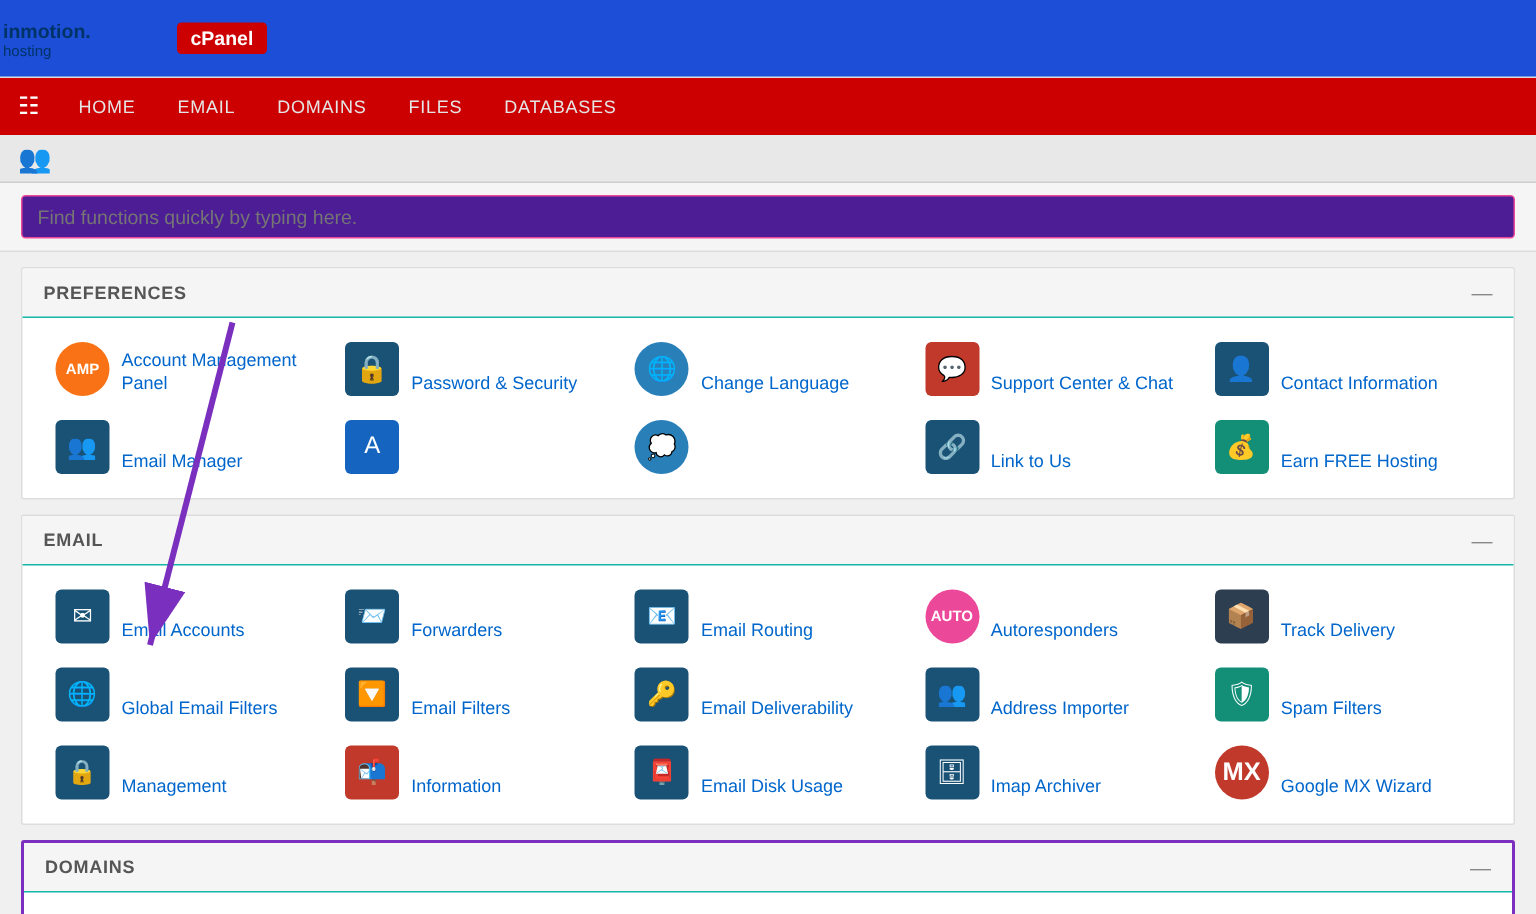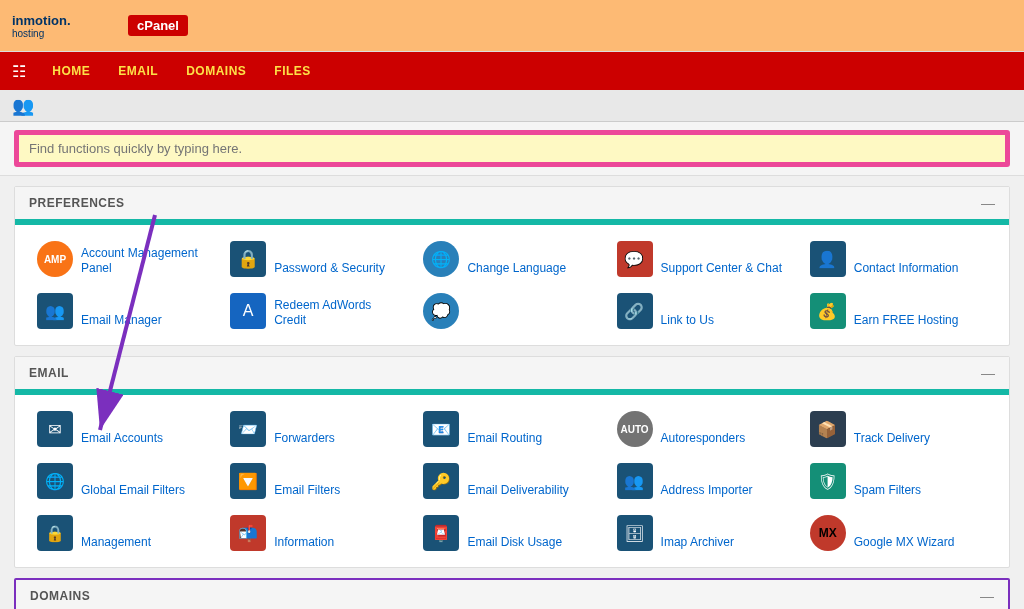--- a/index.html
+++ b/index.html
@@ -1,40 +1,40 @@
 <!DOCTYPE html>
 <html><head>
   <meta charset="utf-8">
   <style>
     * { box-sizing: border-box; margin: 0; padding: 0; }
     body { font-family: Arial, sans-serif; font-size: 13px; background: #f0f0f0; }
 
     
-    .header { background: #fdba74; display: flex; align-items: center; padding: 6px 10px; border-bottom: 1px solid #ddd; height: 52px; }
+    .header { background: #1d4ed8; display: flex; align-items: center; padding: 6px 0; border-bottom: 1px solid #ddd; height: 52px; }
     .logo-area { display: flex; align-items: center; gap: 8px; }
 
     
     .nav { background: #cc0000; display: flex; align-items: center; height: 38px; }
     .nav-grid-icon { color: white; padding: 0 12px; font-size: 16px; cursor: pointer; }
-    .nav-item { color: #fde047; padding: 0 14px; font-size: 12px; font-weight: bold; text-decoration: none; cursor: pointer; letter-spacing: 0.5px; height: 100%; display: flex; align-items: center; }
+    .nav-item { color: #e5e5e5; padding: 0 14px; font-size: 12px; font-weight: normal; text-decoration: none; cursor: pointer; letter-spacing: 0.5px; height: 100%; display: flex; align-items: center; }
 
     
     .user-bar { background: #e8e8e8; border-bottom: 1px solid #ccc; padding: 4px 12px; display: flex; align-items: center; gap: 8px; height: 32px; }
     .user-icon { font-size: 18px; color: #555; }
 
     
     .search-area { background: #f5f5f5; padding: 8px 14px; border-bottom: 1px solid #ddd; }
-    .search-input { width: 100%; padding: 6px 10px; border: 5px solid #ec4899; border-radius: 3px; font-size: 13px; color: #888; background: #fef9c3; }
+    .search-input { width: 100%; padding: 6px 10px; border: 1px solid #ec4899; border-radius: 3px; font-size: 13px; color: #888; background: #4c1d95; }
 
     
     .content { padding: 0 14px 14px 14px; }
 
     
     .section { background: #fff; border: 1px solid #ddd; margin-top: 10px; border-radius: 2px; }
-    .section-header { background: #f5f5f5; border-bottom: 6px solid #14b8a6; padding: 8px 14px; display: flex; align-items: center; justify-content: space-between; }
+    .section-header { background: #f5f5f5; border-bottom: 1px solid #14b8a6; padding: 8px 14px; display: flex; align-items: center; justify-content: space-between; }
     .section-title { font-size: 12px; font-weight: bold; color: #555; letter-spacing: 0.5px; }
     .section-collapse { color: #888; font-size: 14px; cursor: pointer; }
     .section-body { padding: 10px 14px; }
 
     
     .items-grid { display: flex; flex-wrap: wrap; gap: 4px; }
     .item { display: flex; align-items: flex-end; gap: 8px; padding: 6px 8px; min-width: 160px; width: calc(20% - 4px); cursor: pointer; border-radius: 3px; }
     .item-icon { width: 36px; height: 36px; flex-shrink: 0; display: flex; align-items: center; justify-content: center; }
     .item-label { font-size: 12px; color: #0066cc; line-height: 1.3; }
 
@@ -80,20 +80,21 @@
       <div style="background:#cc0000;color:white;font-size:13px;font-weight:bold;padding:3px 9px;border-radius:3px;">cPanel</div>
     </div>
   </div>
 
   <div class="nav">
     <div class="nav-grid-icon">☷</div>
     <div class="nav-item">HOME</div>
     <div class="nav-item">EMAIL</div>
     <div class="nav-item">DOMAINS</div>
     <div class="nav-item">FILES</div>
+    <div class="nav-item">DATABASES</div>
   </div>
 
   <div class="user-bar">
     <span class="user-icon">👥</span>
   </div>
 
   <div class="search-area">
     <input class="search-input" type="text" placeholder="Find functions quickly by typing here." style="">
   </div>
 
@@ -146,21 +147,20 @@
             <div class="item-icon">
               <div class="icon-blue">👥</div>
             </div>
             <span class="item-label">Email Manager</span>
           </div>
 
           <div class="item">
             <div class="item-icon">
               <div class="icon-teal" style="background:#1565C0;">A</div>
             </div>
-            <span class="item-label">Redeem AdWords Credit</span>
           </div>
 
           <div class="item">
             <div class="item-icon">
               <div class="icon-generic">💭</div>
             </div>
           </div>
 
           <div class="item">
             <div class="item-icon">
@@ -204,21 +204,21 @@
 
           <div class="item">
             <div class="item-icon">
               <div class="icon-blue">📧</div>
             </div>
             <span class="item-label">Email Routing</span>
           </div>
 
           <div class="item">
             <div class="item-icon">
-              <div style="background:#737373;color:white;border-radius:50%;width:36px;height:36px;display:flex;align-items:center;justify-content:center;font-size:10px;font-weight:bold;">AUTO</div>
+              <div style="background:#ec4899;color:white;border-radius:50%;width:36px;height:36px;display:flex;align-items:center;justify-content:center;font-size:10px;font-weight:bold;">AUTO</div>
             </div>
             <span class="item-label">Autoresponders</span>
           </div>
 
           <div class="item">
             <div class="item-icon">
               <div class="icon-dark">📦</div>
             </div>
             <span class="item-label">Track Delivery</span>
           </div>
@@ -281,21 +281,21 @@
 
           <div class="item">
             <div class="item-icon">
               <div class="icon-blue">🗄</div>
             </div>
             <span class="item-label">Imap Archiver</span>
           </div>
 
           <div class="item">
             <div class="item-icon">
-              <div style="background:#c0392b;color:#000000;border-radius:50%;width:36px;height:36px;display:flex;align-items:center;justify-content:center;font-size:12px;font-weight:bold;">MX</div>
+              <div style="background:#c0392b;color:#ffffff;border-radius:50%;width:36px;height:36px;display:flex;align-items:center;justify-content:center;font-size:17px;font-weight:bold;">MX</div>
             </div>
             <span class="item-label">Google MX Wizard</span>
           </div>
 
         </div>
       </div>
     </div>
 
     <div class="section section-highlighted">
       <div class="section-header">

